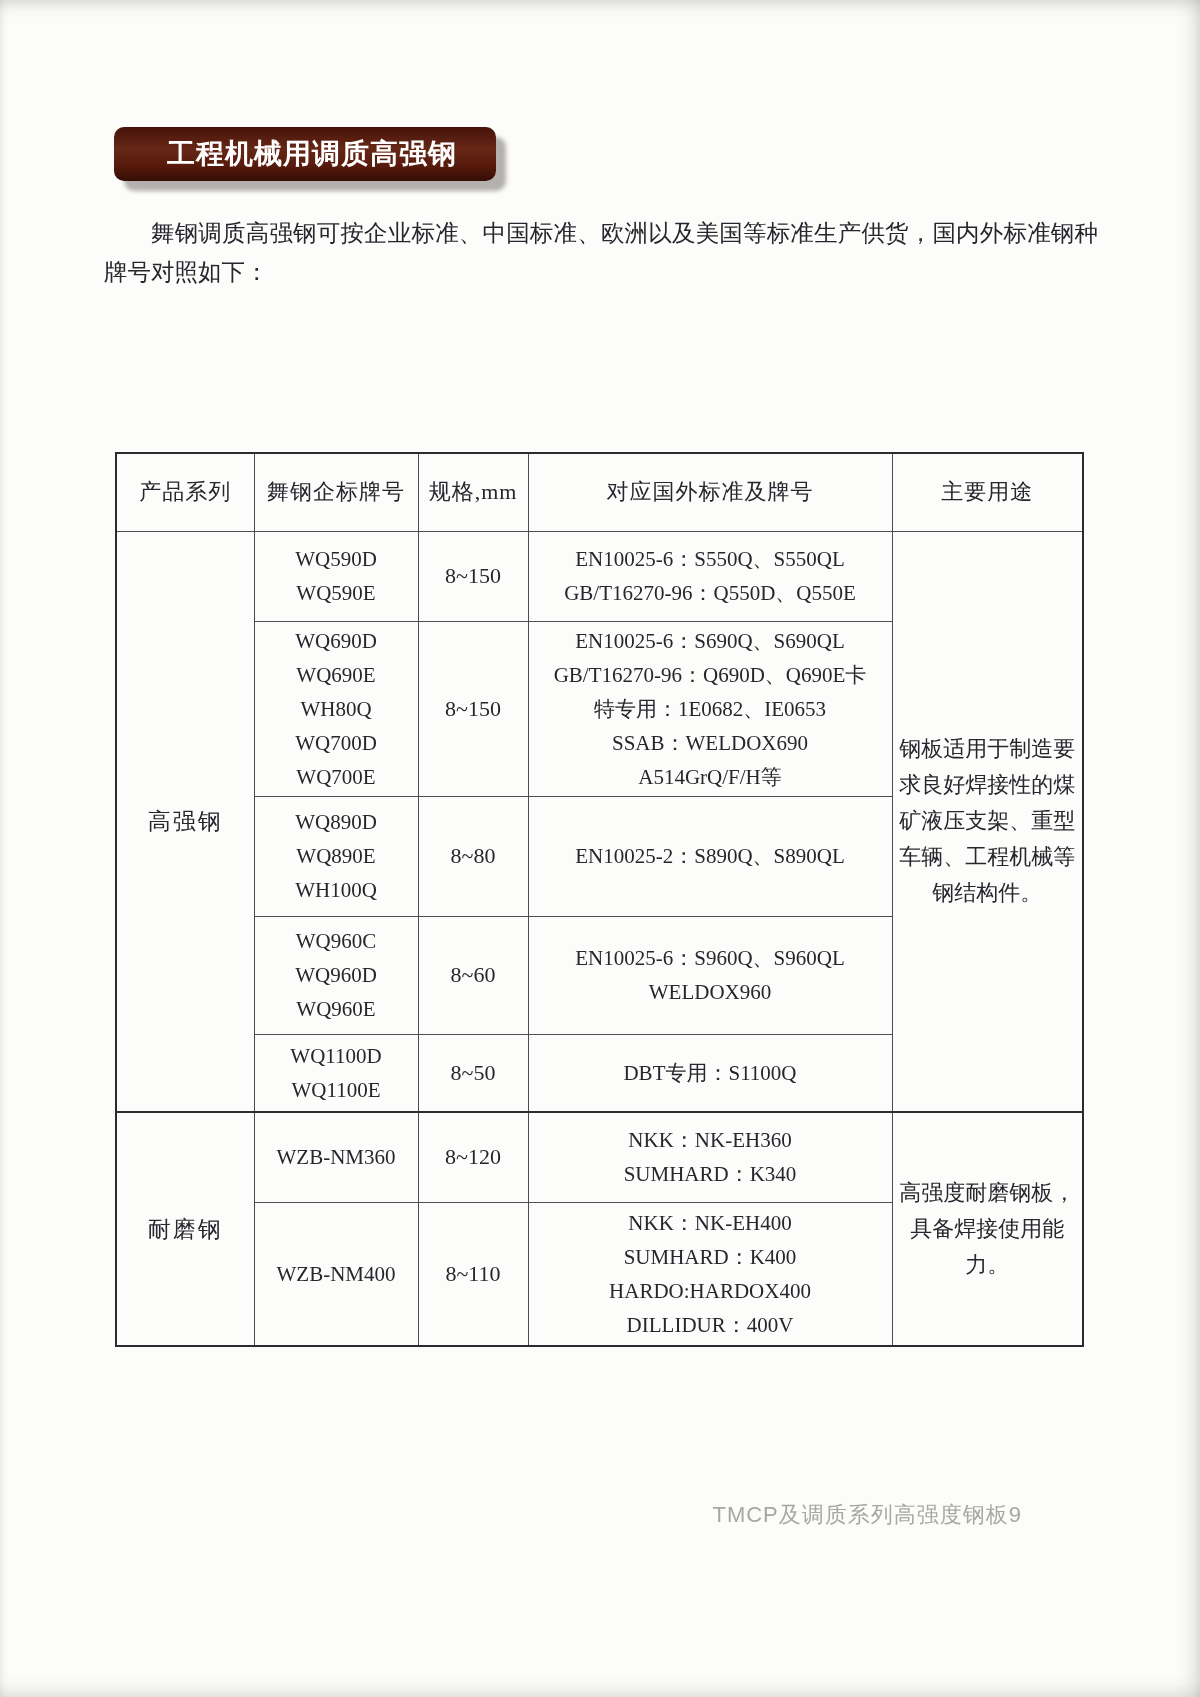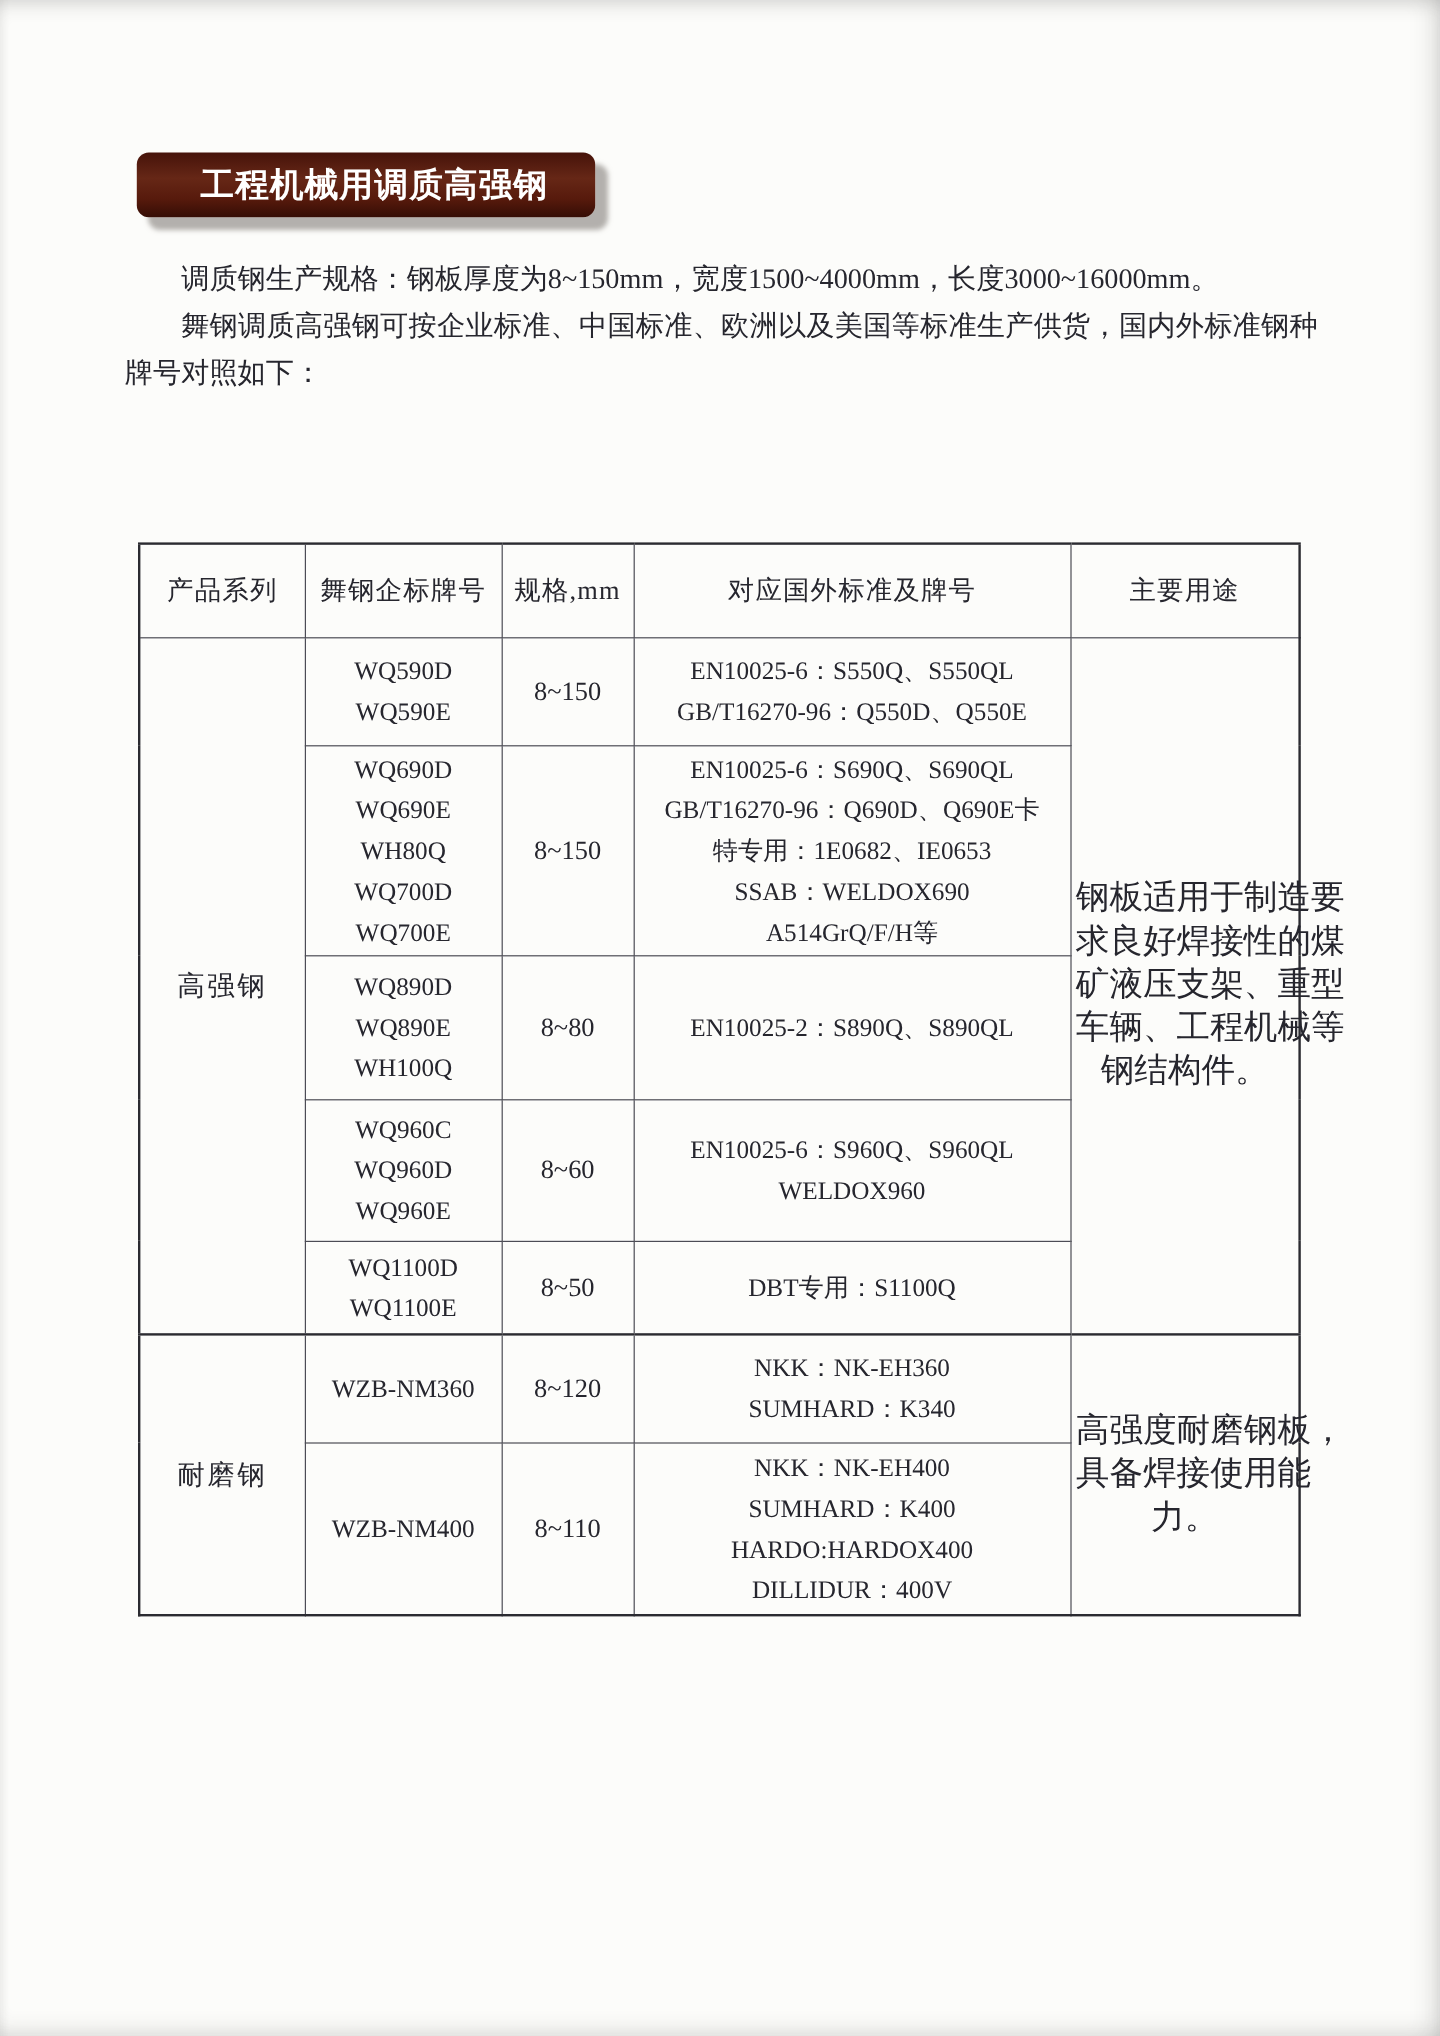--- a/index.html
+++ b/index.html
@@ -76,21 +76,21 @@
   }
   table.std { border: 2px solid #2b2b31; }
   table.std thead th {
     border-top: 2px solid #2b2b31;
     font-weight: normal;
     font-size: 22px;
     letter-spacing: 1px;
   }
   tr.group-sep td { border-top: 2px solid #2b2b31; }
   td.series { font-size: 23px; letter-spacing: 2px; }
-  td.usage  { font-size: 28px; padding: 0 6px; }
+  td.usage  { font-size: 22px; padding: 0 6px; }
   td.usage .cell-line { line-height: 36px; }
   .cell-line { line-height: 34px; white-space: nowrap; }
   td.spec { font-size: 22px; }
 
   
   .footer {
     position: absolute;
     top: 1500px;
     right: 178px;
     font-family: "Liberation Sans", sans-serif;
@@ -103,21 +103,20 @@
 </head>
 <body>
 
 <div class="page">
 
   <div class="banner">
     <span class="banner-title">工程机械用调质高强钢</span>
   </div>
 
   <div class="intro">
-    <p>调质钢生产规格：钢板厚度为8~150mm，宽度1500~4000mm，长度3000~16000mm。</p>
     <p>舞钢调质高强钢可按企业标准、中国标准、欧洲以及美国等标准生产供货，国内外标准钢种牌号对照如下：</p>
   </div>
 
   <table class="std">
     <colgroup>
       <col style="width:138px">
       <col style="width:164px">
       <col style="width:110px">
       <col style="width:364px">
       <col style="width:191px">
@@ -225,14 +224,15 @@
         <td class="foreign">
             <div class="cell-line">NKK：NK-EH400</div>
             <div class="cell-line">SUMHARD：K400</div>
             <div class="cell-line">HARDO:HARDOX400</div>
             <div class="cell-line">DILLIDUR：400V</div>
           </td>
       </tr>
     </tbody>
   </table>
 
+  <div class="footer">TMCP及调质系列高强度钢板9</div>
 
 </div>
 
 </body></html>

